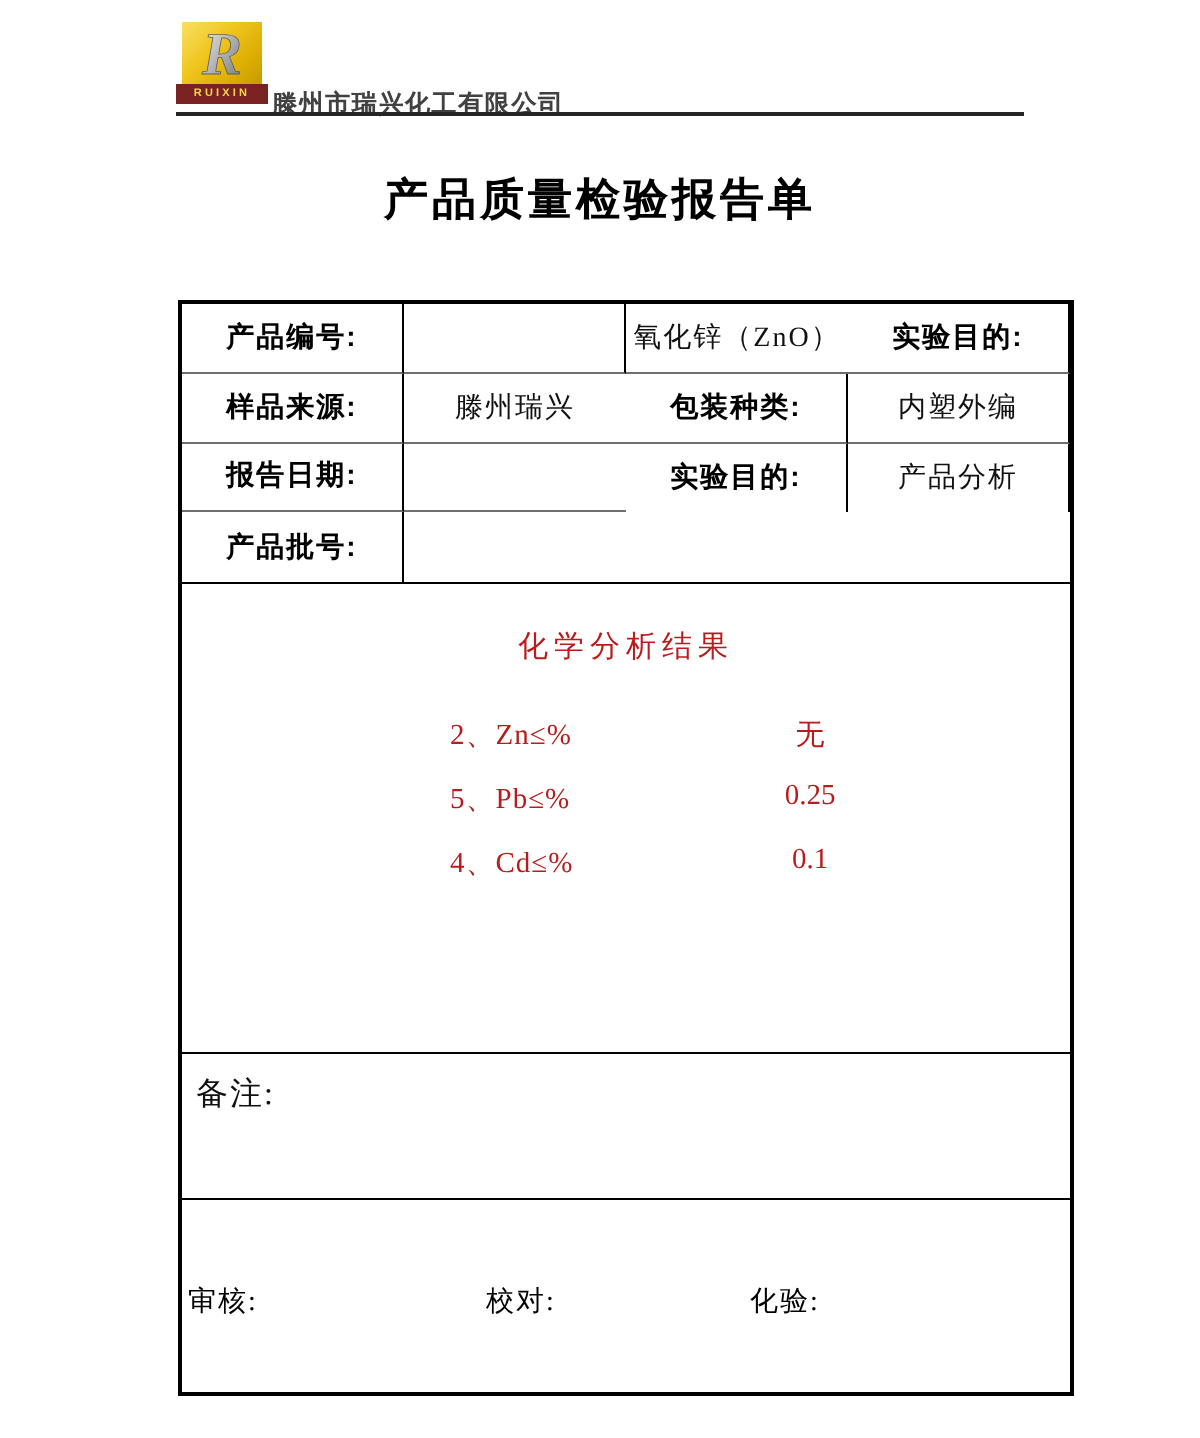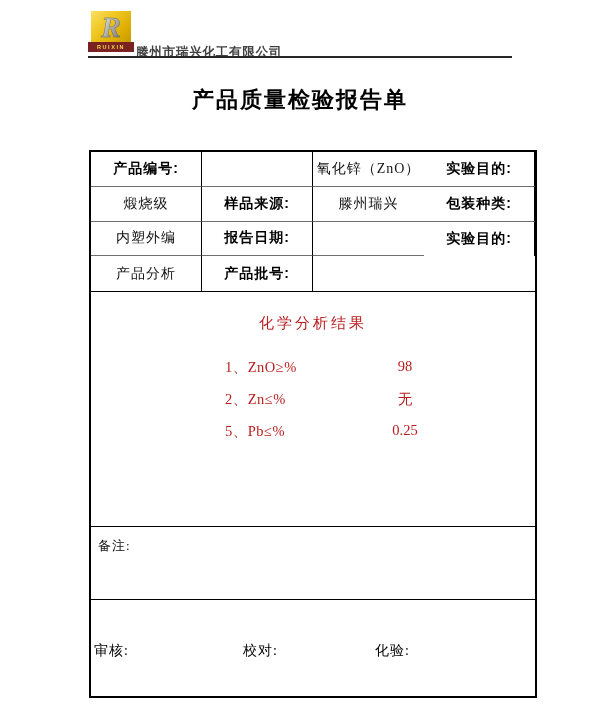--- a/index.html
+++ b/index.html
@@ -68,21 +68,21 @@
   .a-row { position:absolute; left:0; width:100%; height:20px; font-size:14.5px; }
   .a-row .a-label { position:absolute; left:134px; letter-spacing:0.5px; }
   .a-row .a-value { position:absolute; left:264px; width:100px; text-align:center; }
   .a-row:nth-of-type(2) { top:66px; }
   .a-row:nth-of-type(3) { top:98px; }
   .a-row:nth-of-type(4) { top:130px; }
   .a-row:nth-of-type(5) { top:162px; }
 
   
   .remarks { height:73px; border-bottom:1.5px solid #000; padding:10px 0 0 7px;
-    font-family:"Liberation Serif","DejaVu Serif",serif; font-size:13px; color:#111; letter-spacing:1px; }
+    font-family:"Liberation Serif","DejaVu Serif",serif; font-size:16px; color:#111; letter-spacing:1px; }
 
   
   .signature { position:relative; flex:1;
     font-family:"Liberation Serif","DejaVu Serif",serif; font-size:14px; color:#000000; letter-spacing:1px; }
   .sig { position:absolute; top:42px; }
   .sig-review   { left:3px; }
   .sig-proof    { left:152px; }
   .sig-assay    { left:284px; }
 </style>
 </head>
@@ -111,48 +111,47 @@
   <div class="report-title">产品质量检验报告单</div>
 
   <div class="report-table">
 
     <div class="info-grid">
       <div class="cell lbl c1 r1">产品编号:</div>
       <div class="cell val c2 r1"></div>
       <div class="cell val c4 r1">氧化锌（ZnO）</div>
 
       <div class="cell lbl c1 r2">实验目的:</div>
-      <div class="cell val c2 r2">煅烧级</div>
       <div class="cell lbl c3 r2">样品来源:</div>
       <div class="cell val c4 r2">滕州瑞兴</div>
 
       <div class="cell lbl c1 r3">包装种类:</div>
       <div class="cell val c2 r3">内塑外编</div>
       <div class="cell lbl c3 r3">报告日期:</div>
       <div class="cell val c4 r3"></div>
 
       <div class="cell lbl c1 r4">实验目的:</div>
       <div class="cell val c2 r4">产品分析</div>
       <div class="cell lbl c3 r4">产品批号:</div>
       <div class="cell val c4 r4"></div>
     </div>
 
     <div class="analysis">
       <div class="analysis-title">化学分析结果</div>
       <div class="a-row">
-        <span class="a-label">1、ZnO≥%</span>
-        <span class="a-value">98</span>
-      </div>
-      <div class="a-row">
         <span class="a-label">2、Zn≤%</span>
         <span class="a-value">无</span>
       </div>
       <div class="a-row">
         <span class="a-label">5、Pb≤%</span>
         <span class="a-value">0.25</span>
+      </div>
+      <div class="a-row">
+        <span class="a-label">4、Cd≤%</span>
+        <span class="a-value">0.1</span>
       </div>
     </div>
 
     <div class="remarks">
       <span>备注:</span>
     </div>
 
     <div class="signature">
       <span class="sig sig-review">审核:</span>
       <span class="sig sig-proof">校对:</span>

